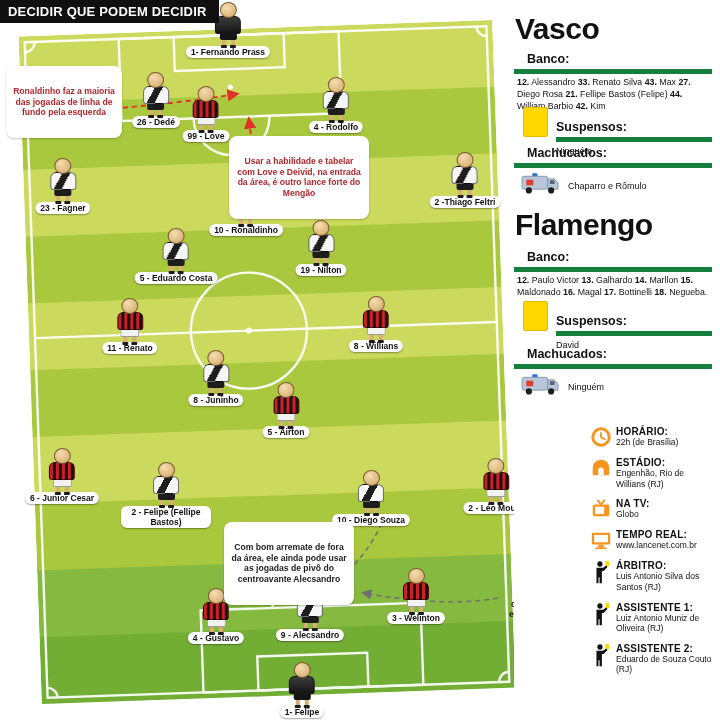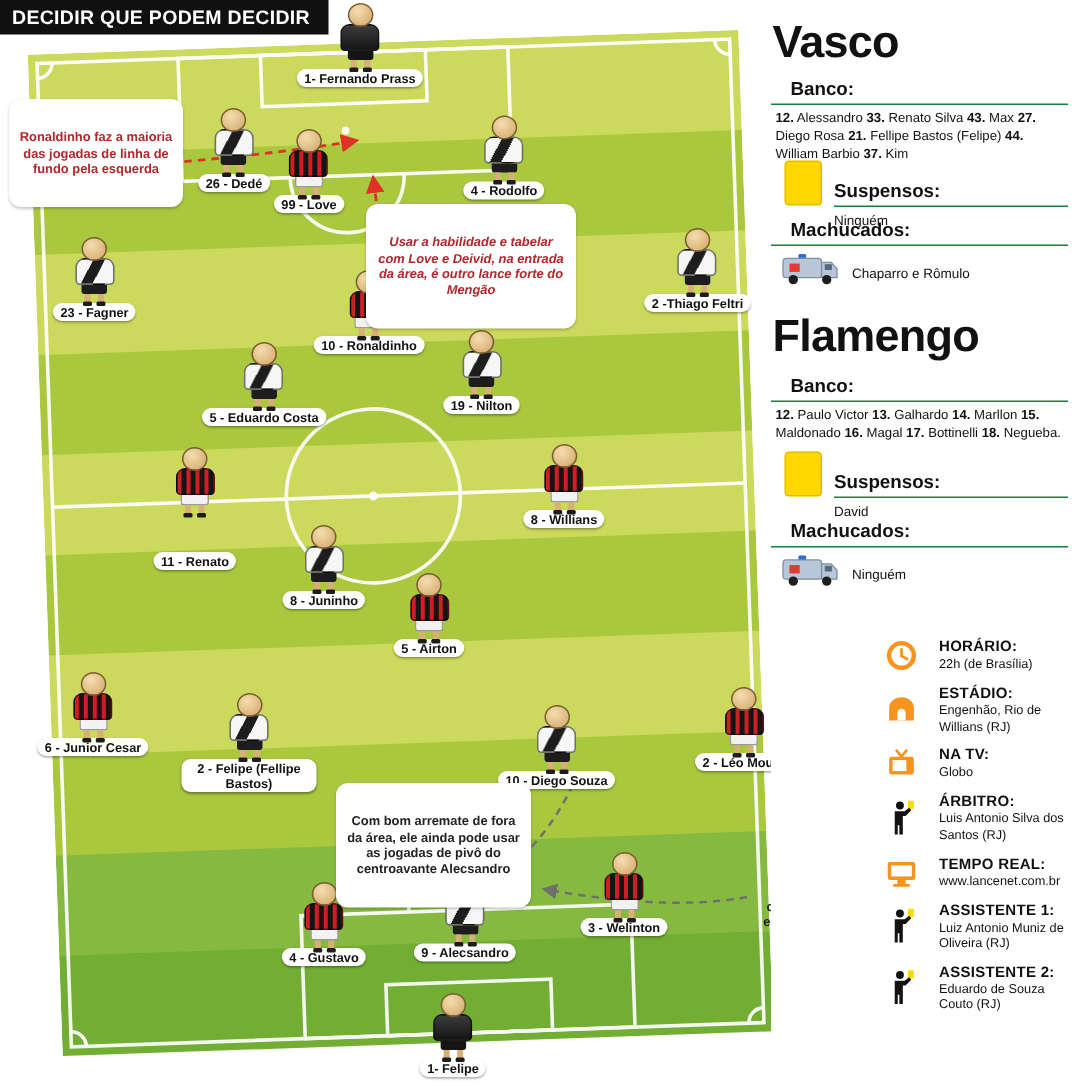--- a/index.html
+++ b/index.html
@@ -54,37 +54,37 @@
   
   #titlebar{position:absolute;left:0;top:0;z-index:6;background:#101010;color:#fff;
             font-size:13px;font-weight:bold;letter-spacing:.2px;padding:4px 12px 4px 8px;}
 
   
   #sidebar{position:absolute;left:514px;top:0;width:206px;height:727px;z-index:6;background:#fff;}
   .sb-title{position:absolute;left:1px;font-size:30px;font-weight:bold;letter-spacing:-.5px;}
   #v-title{top:12px;} #f-title{top:208px;}
   .sb-sec{position:absolute;left:0;right:8px;}
   #v-banco{top:52px;} #f-banco{top:250px;}
-  .sb-h{font-weight:bold;font-size:12.5px;border-bottom:1px solid #15803d;
+  .sb-h{font-weight:bold;font-size:12.5px;border-bottom:5px solid #15803d;
         padding:0 0 3px 13px;}
   .bench{margin:3px 0 0 0;padding-left:3px;font-size:8.8px;line-height:1.35;}
   .sb-sus{position:absolute;left:0;right:8px;display:flex;gap:8px;padding-left:9px;box-sizing:border-box;}
   #v-sus{top:107px;} #f-sus{top:301px;}
   .ycard{width:25px;height:30px;background:#ffd800;border-radius:3px;flex:none;
          box-shadow:inset 0 0 0 1px #e3bc00;}
   .sus-txt{flex:1;margin-top:13px;}
   .sus-txt .sb-h{padding-left:0;}
   .sus-txt p,.mach-row p{margin:4px 0 0 0;font-size:9px;}
   .sb-mach{position:absolute;left:0;right:8px;}
   #v-mach{top:146px;} #f-mach{top:347px;}
   .mach-row{display:flex;align-items:center;gap:8px;padding-left:6px;margin-top:4px;}
   .amb{flex:none;display:inline-flex;}
 
   #info-list{position:absolute;left:74px;top:426px;right:6px;}
-  .info-item{display:flex;gap:12px;margin-bottom:9px;align-items:center;}
+  .info-item{display:flex;gap:2px;margin-bottom:9px;align-items:flex-start;}
   .i-ic{flex:none;width:26px;display:flex;justify-content:center;}
   .i-lb{font-weight:bold;font-size:10px;letter-spacing:.2px;}
   .i-vl{font-size:8.5px;line-height:1.25;max-width:104px;}
 </style>
 </head>
 <body>
 
 <div id="canvas">
 
   <div id="field">
@@ -131,21 +131,21 @@
         <path d="M0 0 L10 5 L0 10 z" fill="#6f6f6f"></path>
       </marker>
     </defs>
     <path class="ar red" d="M96 110 C 145 106 195 101 236 94" marker-end="url(#mred)"></path>
     <path class="ar red" d="M252 143 L 249 120" marker-end="url(#mred)"></path>
     <path class="ar gray" d="M382 523 C 371 546 359 561 344 575" marker-end="url(#mgray)"></path>
     <path class="ar gray" d="M498 598 C 455 606 402 600 364 593" marker-end="url(#mgray)"></path>
   </svg>
 
   <div id="players">
-      <div class="player t-gk" style="left: 240px; top: 2px;">
+      <div class="player t-gk" style="left: 228px; top: 2px;">
         <div class="sprite">
          <div class="head"></div>
          <div class="torso"></div>
          <div class="shorts"></div>
          <div class="legs">
             <i></i>
             <i></i>
           </div>
        </div>
        <div class="plabel">1- Fernando Prass</div>
@@ -239,21 +239,21 @@
          <div class="head"></div>
          <div class="torso"></div>
          <div class="shorts"></div>
          <div class="legs">
             <i></i>
             <i></i>
           </div>
        </div>
        <div class="plabel">19 - Nilton</div>
       </div>
-      <div class="player t-fla" style="left: 130px; top: 298px; gap: 26px;">
+      <div class="player t-fla" style="left: 130px; top: 298px;">
         <div class="sprite">
          <div class="head"></div>
          <div class="torso"></div>
          <div class="shorts"></div>
          <div class="legs">
             <i></i>
             <i></i>
           </div>
        </div>
        <div class="plabel">11 - Renato</div>
@@ -387,34 +387,34 @@
             <i></i>
             <i></i>
           </div>
        </div>
        <div class="plabel">1- Felipe</div>
       </div>
     </div>
 
   <div id="annotations">
       <div class="anno anno-red" style="left: 6px; top: 66px; width: 104px;">Ronaldinho faz a maioria das jogadas de linha de fundo pela esquerda</div>
-      <div class="anno anno-red" style="left: 244px; top: 136px; width: 128px; font-style: italic;">Usar a habilidade e tabelar com Love e Deivid, na entrada da área, é outro lance forte do Mengão</div>
+      <div class="anno anno-red" style="left: 229px; top: 136px; width: 128px;">Usar a habilidade e tabelar com Love e Deivid, na entrada da área, é outro lance forte do Mengão</div>
       <div class="anno anno-dark" style="left: 224px; top: 522px; width: 118px;">Com bom arremate de fora da área, ele ainda pode usar as jogadas de pivô do centroavante Alecsandro</div>
       <div class="anno anno-dark anno-plain" style="left: 498px; top: 568px; width: 80px;">Diego Souza costuma buscar espaço esquerda para finalizar</div>
     </div>
 
   <div id="titlebar">DECIDIR QUE PODEM DECIDIR</div>
 
   <aside id="sidebar">
 
     <div class="sb-title" id="v-title">Vasco</div>
 
     <div class="sb-sec" id="v-banco">
       <div class="sb-h">Banco:</div>
-      <p class="bench" id="v-bench"><b>12.</b> Alessandro <b>33.</b> Renato Silva <b>43.</b> Max <b>27.</b> Diego Rosa <b>21.</b> Fellipe Bastos (Felipe) <b>44.</b> William Barbio <b>37.</b> Kim</p>
+      <p class="bench" id="v-bench"><b>12.</b> Alessandro <b>33.</b> Renato Silva <b>43.</b> Max <b>27.</b> Diego Rosa <b>21.</b> Fellipe Bastos (Felipe) <b>44.</b> William Barbio <b>42.</b> Kim</p>
     </div>
 
     <div class="sb-sus" id="v-sus">
       <div class="ycard"></div>
       <div class="sus-txt">
         <div class="sb-h">Suspensos:</div>
         <p>Ninguém</p>
       </div>
     </div>
 
@@ -502,33 +502,20 @@
               <rect x="5.5" y="9.5" width="10" height="8" fill="#fff"></rect>
             </svg>
           </span>
        <div class="i-tx">
          <div class="i-lb">NA TV:</div>
          <div class="i-vl">Globo</div>
        </div>
         </div>
         <div class="info-item">
           <span class="i-ic">
-            <svg viewBox="0 0 22 32" width="17" height="25">
-              <rect x="16" y="1" width="5" height="7" rx="0.8" fill="#ffd800"></rect>
-              <circle cx="9" cy="5" r="3.4" fill="#121212"></circle>
-              <path d="M5 10 h8 l4 -3 1.8 2 -5 5 h-2.3 v16 h-3 v-8 h-1.4 v8 H4.5 V10 Z" fill="#121212"></path>
-            </svg>
-          </span>
-       <div class="i-tx">
-         <div class="i-lb">ÁRBITRO:</div>
-         <div class="i-vl">Luis Antonio Silva dos Santos (RJ)</div>
-       </div>
-        </div>
-        <div class="info-item">
-          <span class="i-ic">
             <svg viewBox="0 0 24 24" width="22" height="22">
               <rect x="2" y="4" width="20" height="13" rx="1.5" fill="#f7941e"></rect>
               <rect x="4.5" y="6.5" width="15" height="8" fill="#fff"></rect>
               <rect x="9" y="17" width="6" height="3" fill="#f7941e"></rect>
               <rect x="6" y="20" width="12" height="2" fill="#f7941e"></rect>
             </svg>
           </span>
        <div class="i-tx">
          <div class="i-lb">TEMPO REAL:</div>
          <div class="i-vl">www.lancenet.com.br</div>
@@ -536,33 +523,46 @@
         </div>
         <div class="info-item">
           <span class="i-ic">
             <svg viewBox="0 0 22 32" width="17" height="25">
               <rect x="16" y="1" width="5" height="7" rx="0.8" fill="#ffd800"></rect>
               <circle cx="9" cy="5" r="3.4" fill="#121212"></circle>
               <path d="M5 10 h8 l4 -3 1.8 2 -5 5 h-2.3 v16 h-3 v-8 h-1.4 v8 H4.5 V10 Z" fill="#121212"></path>
             </svg>
           </span>
        <div class="i-tx">
-         <div class="i-lb">ASSISTENTE 1:</div>
-         <div class="i-vl">Luiz Antonio Muniz de Oliveira (RJ)</div>
+         <div class="i-lb">ÁRBITRO:</div>
+         <div class="i-vl">Luis Antonio Silva dos Santos (RJ)</div>
        </div>
         </div>
         <div class="info-item">
           <span class="i-ic">
             <svg viewBox="0 0 22 32" width="17" height="25">
               <rect x="16" y="1" width="5" height="7" rx="0.8" fill="#ffd800"></rect>
               <circle cx="9" cy="5" r="3.4" fill="#121212"></circle>
               <path d="M5 10 h8 l4 -3 1.8 2 -5 5 h-2.3 v16 h-3 v-8 h-1.4 v8 H4.5 V10 Z" fill="#121212"></path>
             </svg>
           </span>
        <div class="i-tx">
+         <div class="i-lb">ASSISTENTE 1:</div>
+         <div class="i-vl">Luiz Antonio Muniz de Oliveira (RJ)</div>
+       </div>
+        </div>
+        <div class="info-item">
+          <span class="i-ic">
+            <svg viewBox="0 0 22 32" width="17" height="25">
+              <rect x="16" y="1" width="5" height="7" rx="0.8" fill="#ffd800"></rect>
+              <circle cx="9" cy="5" r="3.4" fill="#121212"></circle>
+              <path d="M5 10 h8 l4 -3 1.8 2 -5 5 h-2.3 v16 h-3 v-8 h-1.4 v8 H4.5 V10 Z" fill="#121212"></path>
+            </svg>
+          </span>
+       <div class="i-tx">
          <div class="i-lb">ASSISTENTE 2:</div>
          <div class="i-vl">Eduardo de Souza Couto (RJ)</div>
        </div>
         </div>
       </div>
 
   </aside>
 </div>
 
 </body></html>

